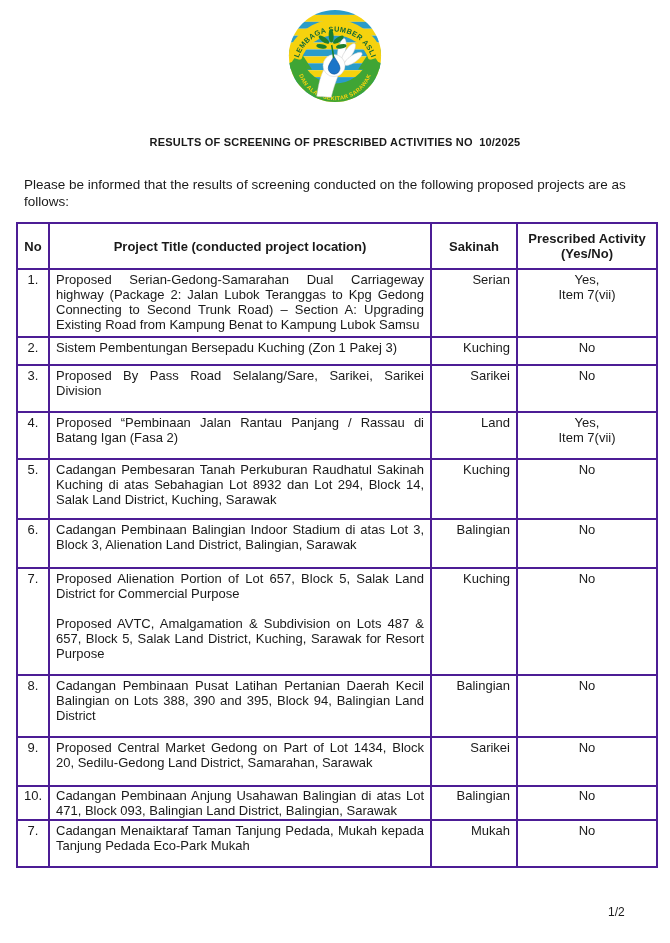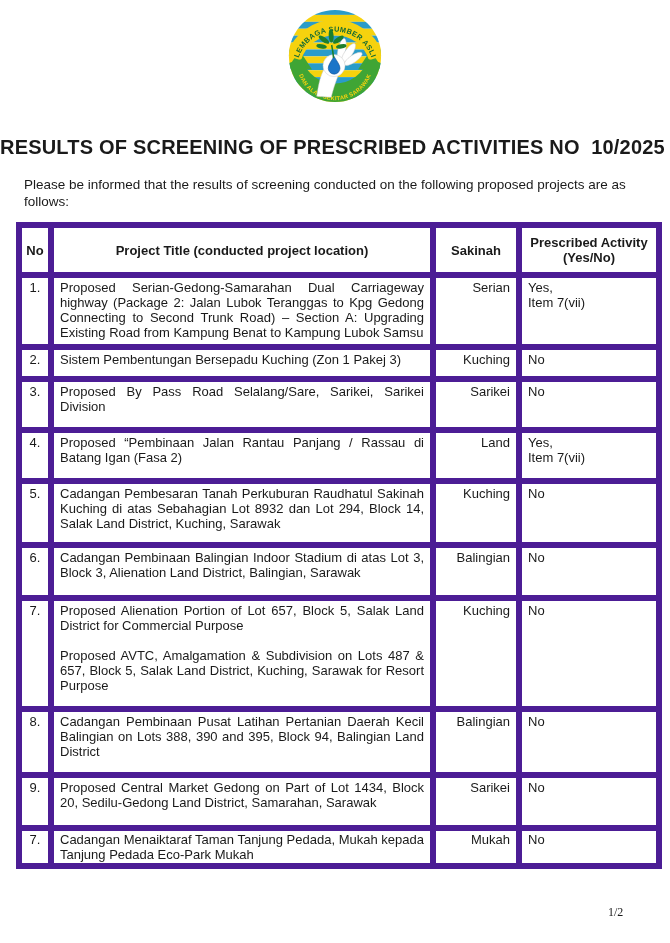--- a/index.html
+++ b/index.html
@@ -10,63 +10,62 @@
     font-family:"Liberation Sans", sans-serif;
     color:#1a1a1a;
     overflow:hidden;
     margin:0 auto;
   }
   .logo{
     position:absolute;left:287px;top:8px;width:96px;height:96px;
   }
   .doc-title{
     position:absolute;left:0;right:0;top:136px;
-    margin:0;
-    font-size:20px;font-weight:bold;letter-spacing:.2px;
+    margin:0;text-align:center;
+    font-size:11px;font-weight:bold;letter-spacing:.2px;
     white-space:pre;
   }
   .intro{
     position:absolute;left:16px;top:169px;width:641px;
     margin:8px;font-size:13.5px;line-height:16.5px;
   }
   table.results{
     position:absolute;left:16px;top:222px;width:640px;
     border-collapse:collapse;table-layout:fixed;
     font-size:13px;line-height:15px;
   }
   .results th,.results td{
-    border:6px solid #4c1d95;
+    border:2px solid #4c1d95;
     vertical-align:top;
     padding:2px 6px 3px 6px;
     margin-left:44px;
   }
   .results th{
     vertical-align:middle;text-align:center;
     font-weight:bold;white-space:pre-line;
     padding:7px 4px;
   }
   td.c-no{text-align:center;padding-left:1px;padding-right:1px;}
   td.c-title{text-align:justify;white-space:pre-line;}
   td.c-loc{text-align:right;}
-  td.c-presc{white-space:pre-line;}
+  td.c-presc{text-align:center;white-space:pre-line;}
   tbody tr:nth-child(1) td{padding-bottom:4px;}
   tbody tr:nth-child(2) td{padding-bottom:9px;}
   tbody tr:nth-child(3) td{padding-bottom:13px;}
   tbody tr:nth-child(4) td{padding-bottom:13px;}
   tbody tr:nth-child(5) td{padding-bottom:11px;}
   tbody tr:nth-child(6) td{padding-bottom:15px;}
   tbody tr:nth-child(7) td{padding-bottom:13px;}
   tbody tr:nth-child(8) td{padding-bottom:13px;}
   tbody tr:nth-child(9) td{padding-bottom:15px;}
   tbody tr:nth-child(10) td{padding-bottom:1px;padding-top:1px;}
   tbody tr:nth-child(11) td{padding-bottom:13px;}
   .page-number{
     position:absolute;top:905px;left:608px;
     font-size:12px;
-    font-family:Liberation Serif, serif;
   }
 </style>
 </head>
 <body>
 
 <div class="page">
 
   <div class="logo">
     <svg viewBox="0 0 100 100" width="96" height="96">
       <defs>
@@ -195,20 +194,26 @@
         <td class="c-loc">Balingian</td>
         <td class="c-presc">No</td>
       </tr>
       <tr>
         <td class="c-no">9.</td>
         <td class="c-title">Proposed Central Market Gedong on Part of Lot 1434, Block 20, Sedilu-Gedong Land District, Samarahan, Sarawak</td>
         <td class="c-loc">Sarikei</td>
         <td class="c-presc">No</td>
       </tr>
       <tr>
+        <td class="c-no">10.</td>
+        <td class="c-title">Cadangan Pembinaan Anjung Usahawan Balingian di atas Lot 471, Block 093, Balingian Land District, Balingian, Sarawak</td>
+        <td class="c-loc">Balingian</td>
+        <td class="c-presc">No</td>
+      </tr>
+      <tr>
         <td class="c-no">7.</td>
         <td class="c-title">Cadangan Menaiktaraf Taman Tanjung Pedada, Mukah kepada Tanjung Pedada Eco-Park Mukah</td>
         <td class="c-loc">Mukah</td>
         <td class="c-presc">No</td>
       </tr>
     </tbody>
   </table>
 
   <div class="page-number">1/2</div>
 

